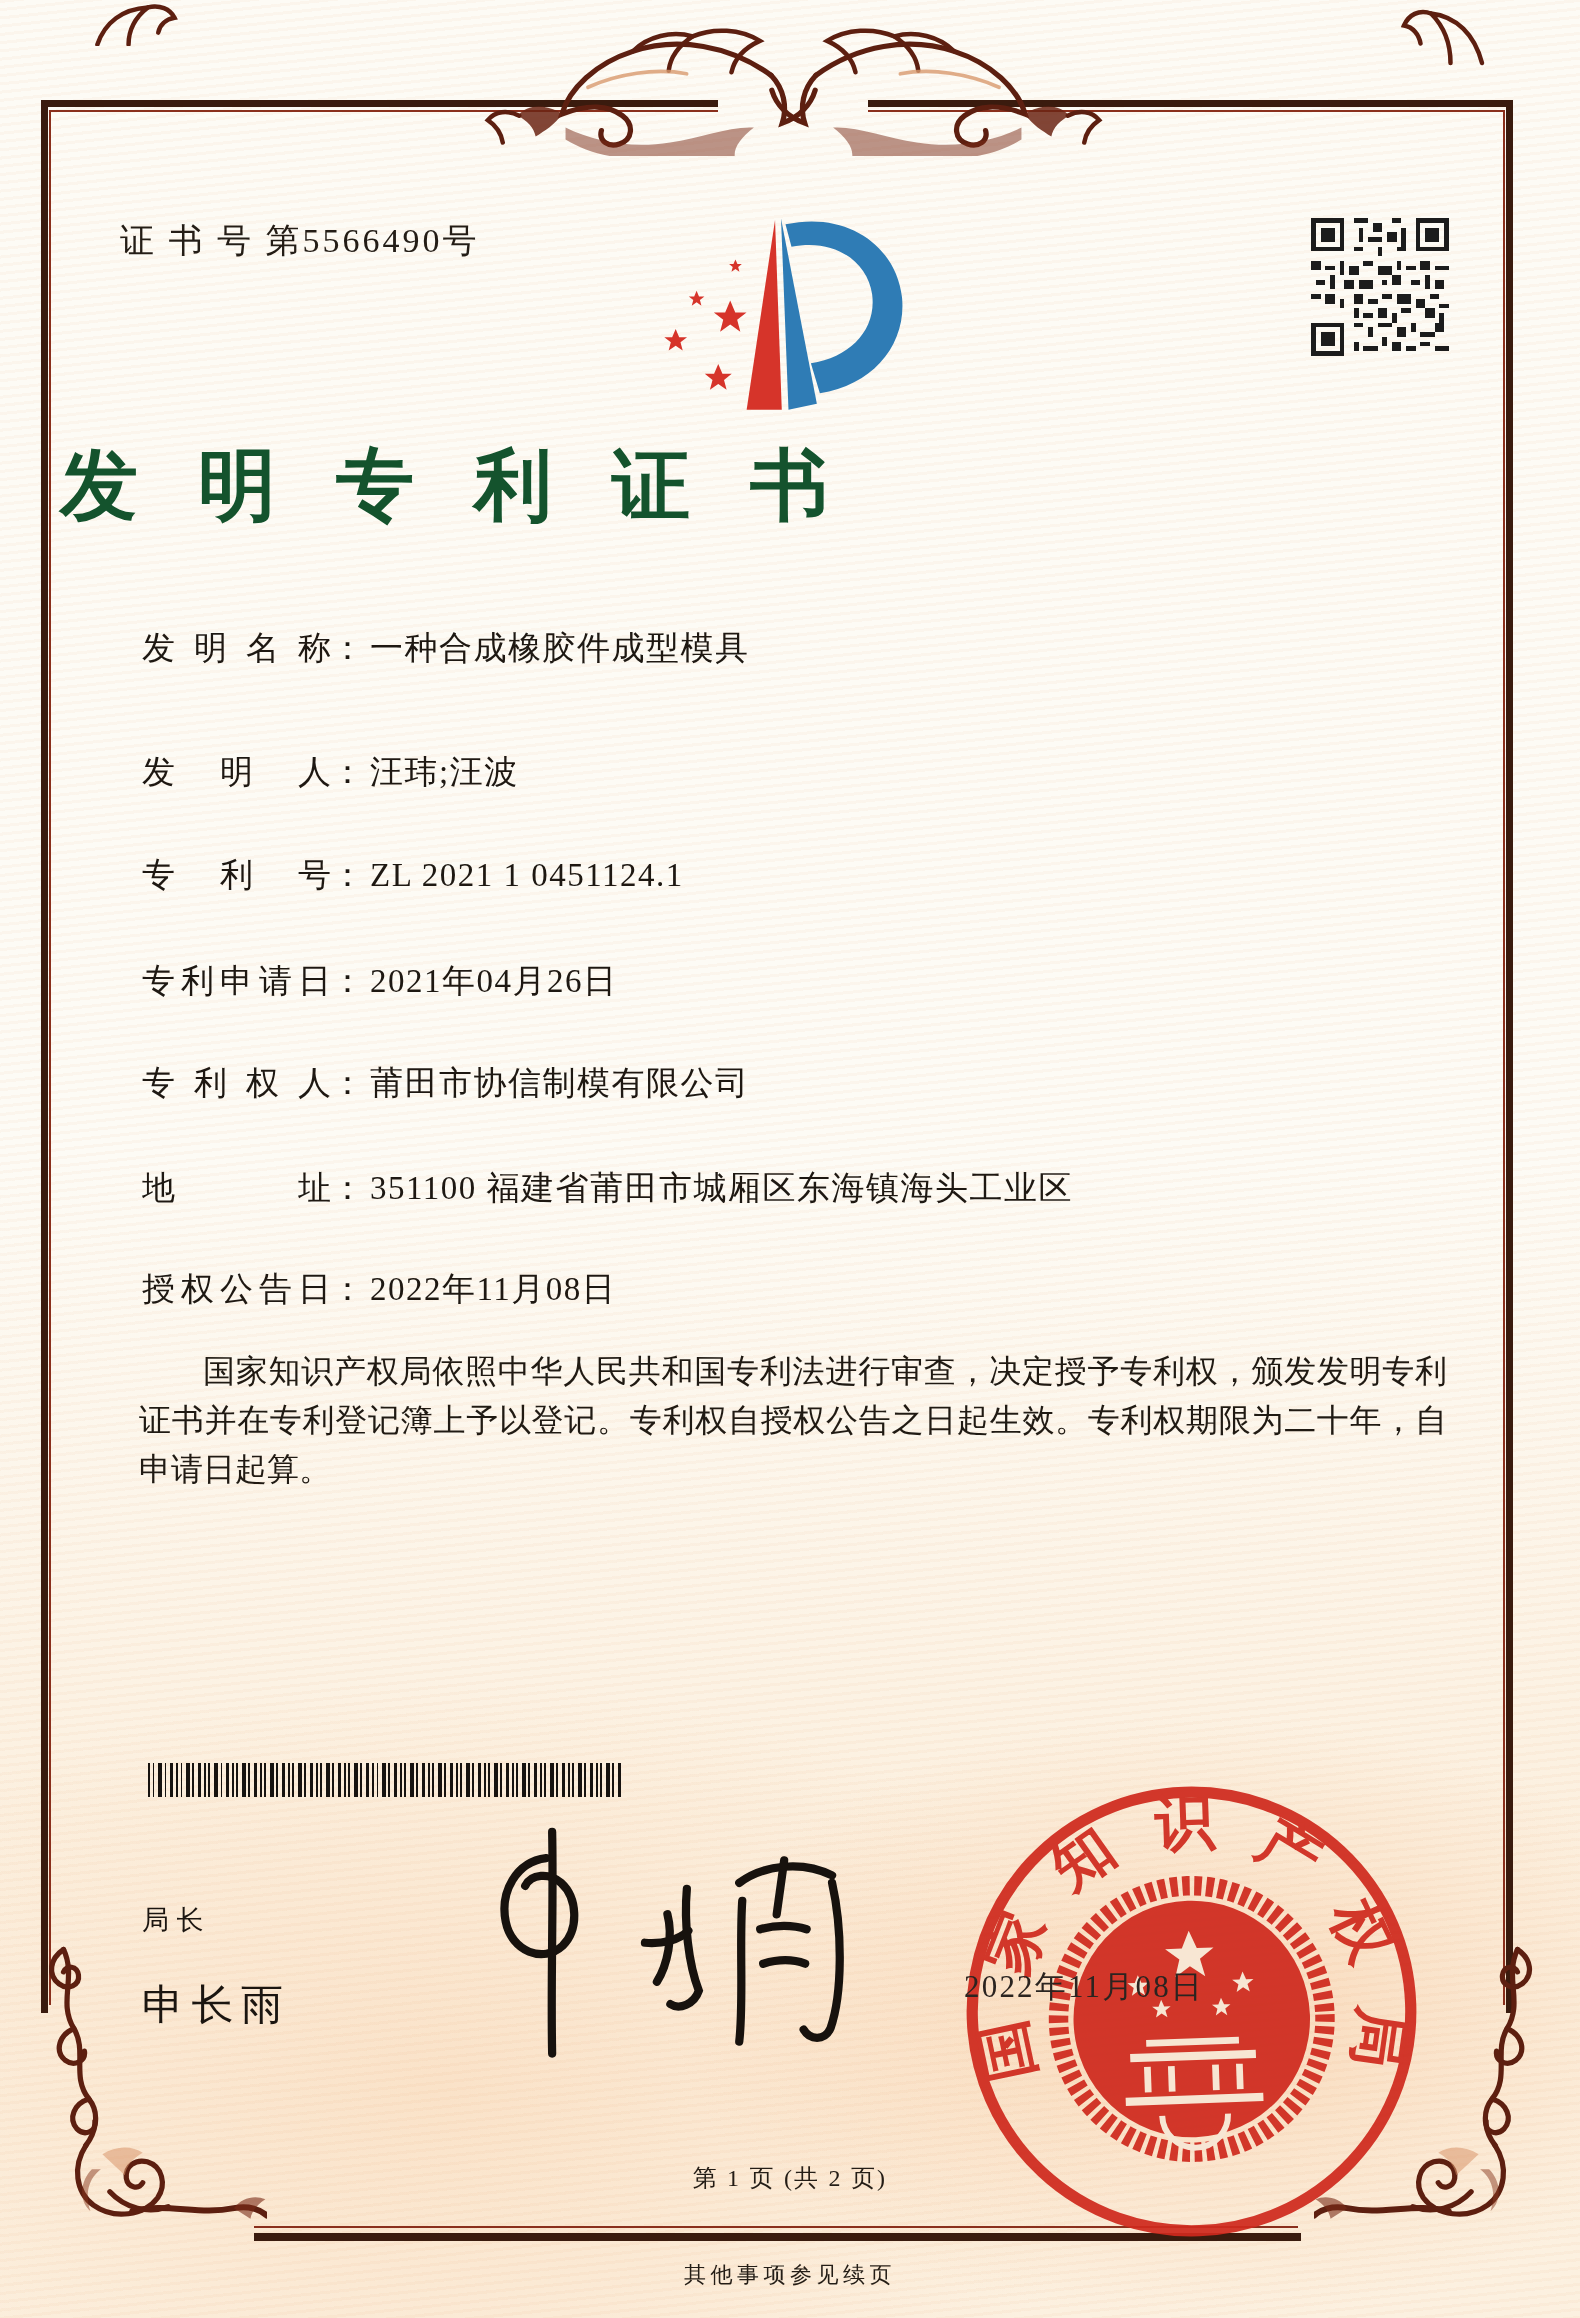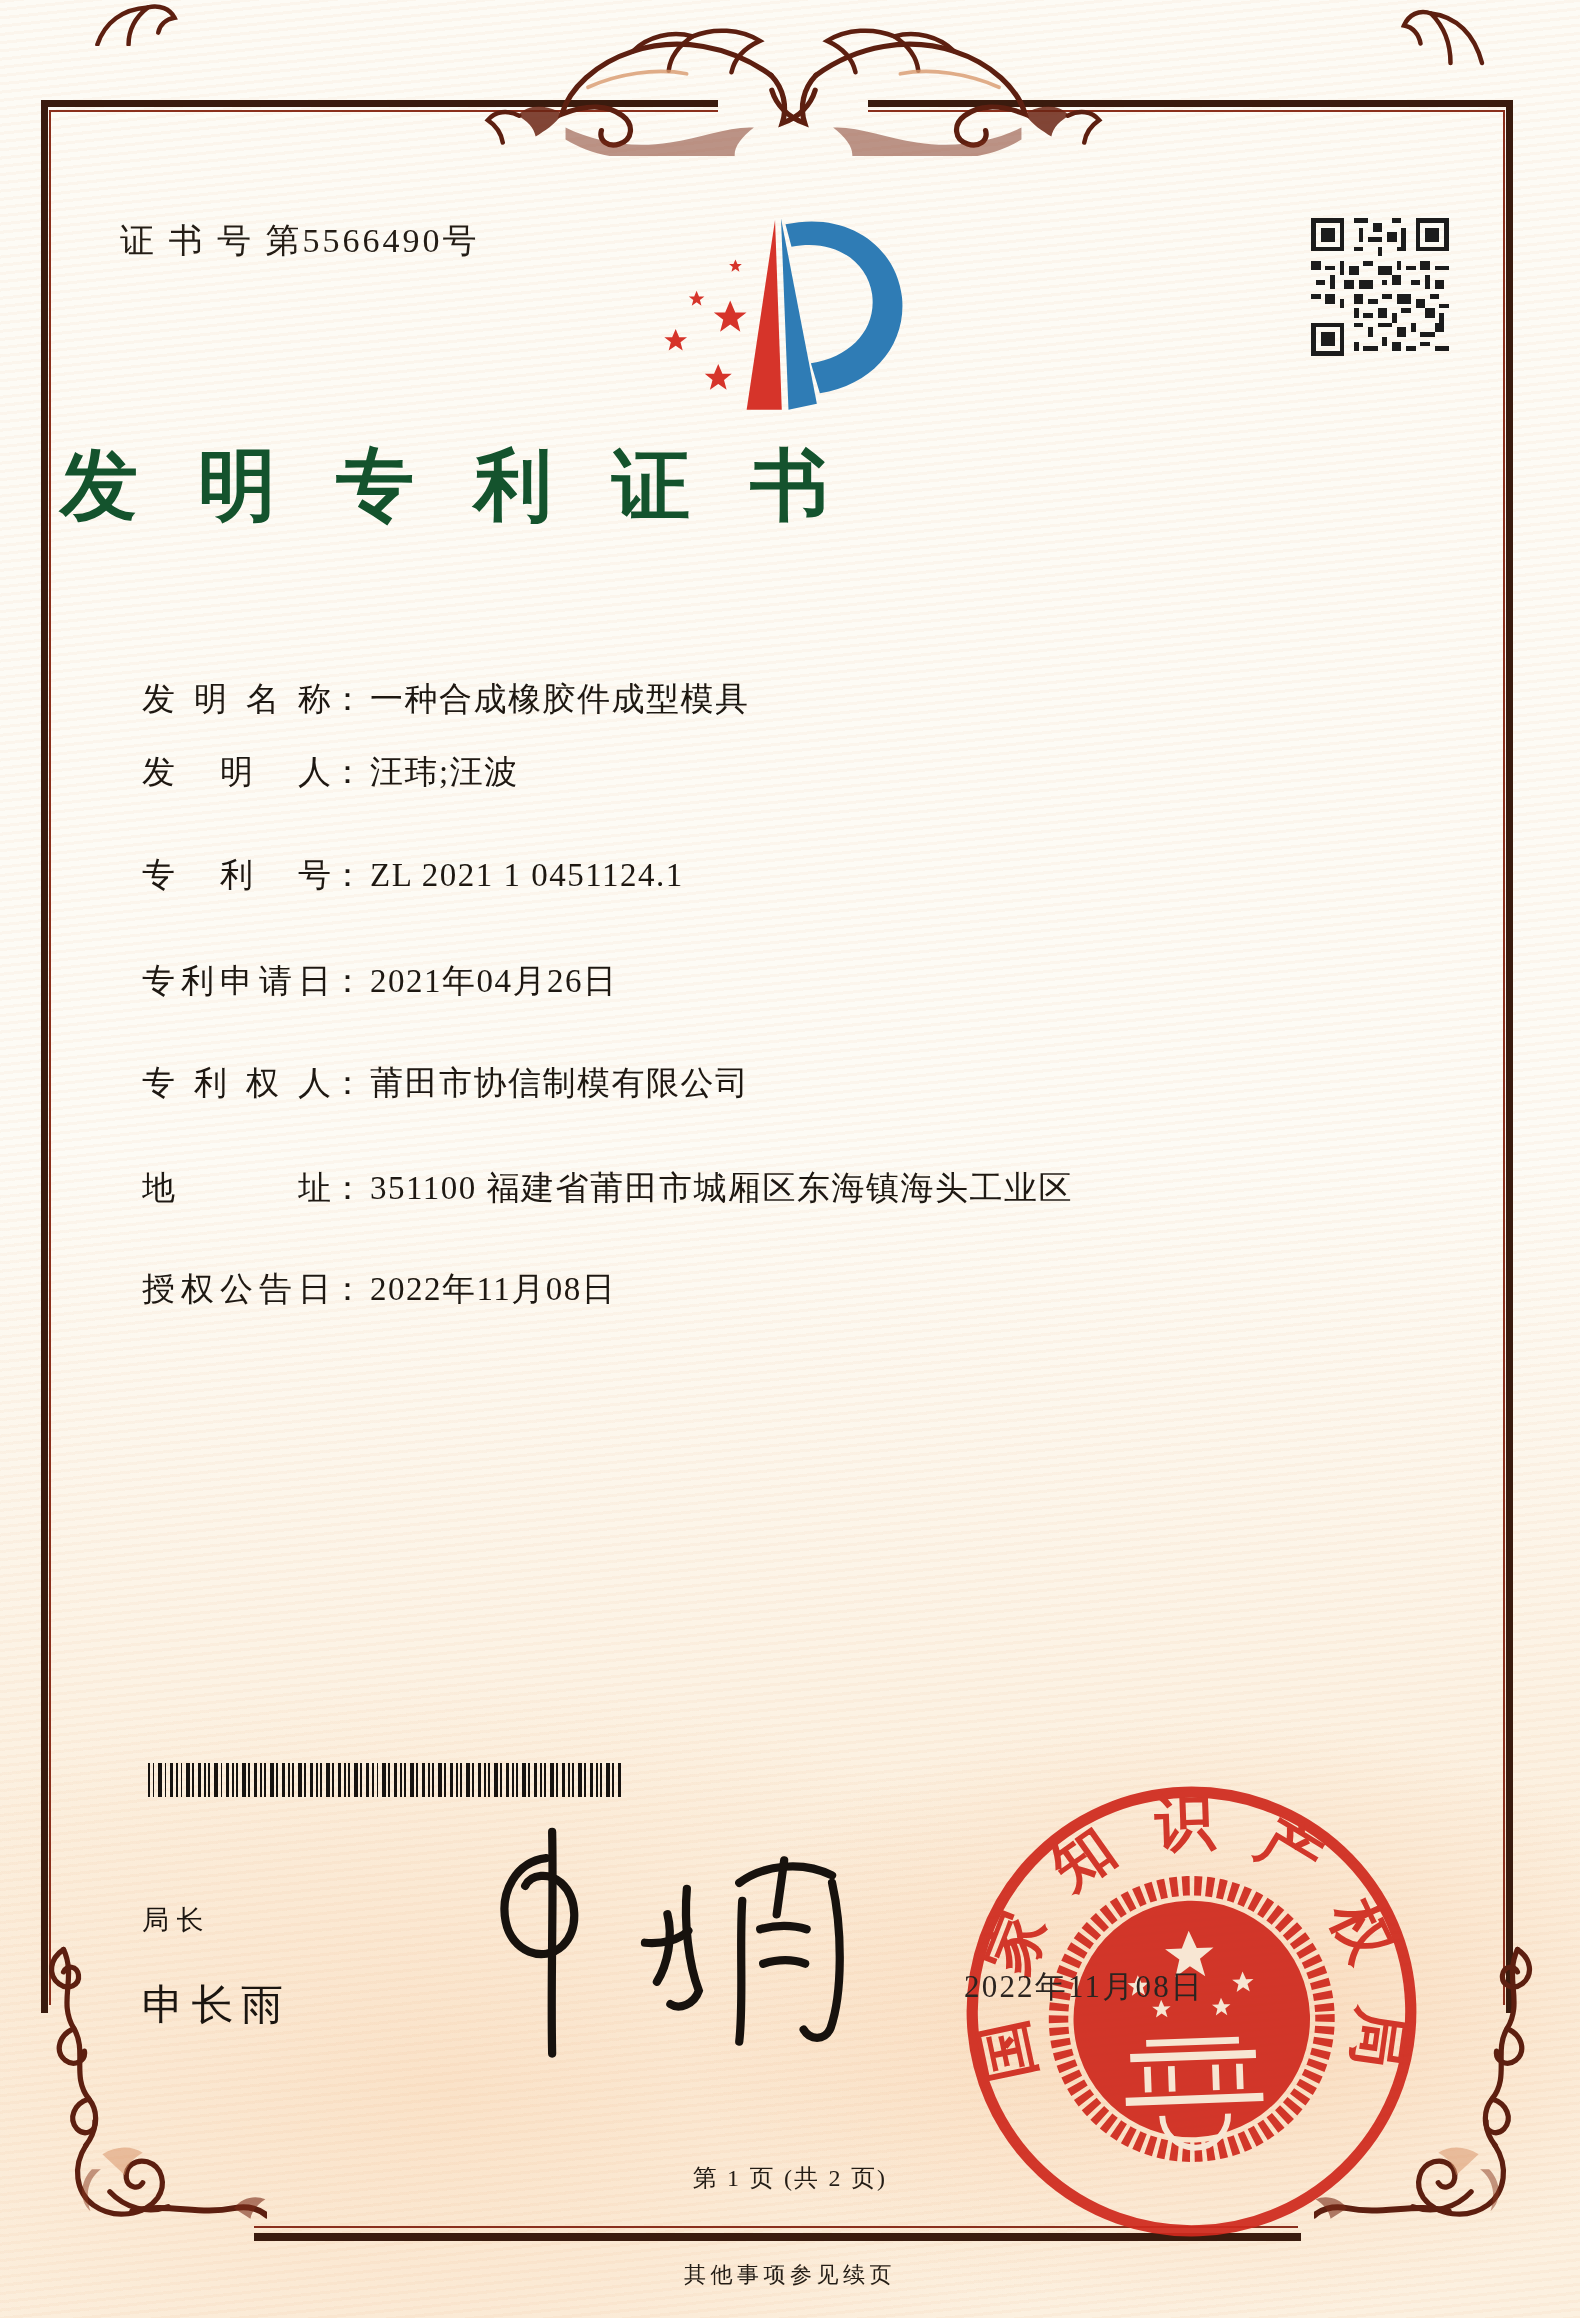--- a/index.html
+++ b/index.html
@@ -213,21 +213,21 @@
     <rect x="15" y="25" width="1" height="2"></rect>
       <rect x="17" y="26" width="2" height="2"></rect>
     <rect x="20" y="27" width="2" height="1"></rect>
       <rect x="23" y="26" width="2" height="1"></rect>
     <rect x="26" y="27" width="3" height="1"></rect>
   </g>
 </svg>
 
 <div class="abs content title">发明专利证书</div>
 
-<div class="abs content field-row" style="top:677px;font-family:Liberation Mono, monospace;">
+<div class="abs content field-row" style="top:626px;font-family:Liberation Mono, monospace;">
   <span class="flabel">发明名称</span><span class="fcolon">：</span><span class="fvalue">一种合成橡胶件成型模具</span>
 </div>
 <div class="abs content field-row" style="top:750px;">
   <span class="flabel">发明人</span><span class="fcolon">：</span><span class="fvalue">汪玮;汪波</span>
 </div>
 <div class="abs content field-row" style="top:853px;">
   <span class="flabel">专利号</span><span class="fcolon">：</span><span class="fvalue">ZL 2021 1 0451124.1</span>
 </div>
 <div class="abs content field-row" style="top:959px;">
   <span class="flabel">专利申请日</span><span class="fcolon">：</span><span class="fvalue">2021年04月26日</span>
@@ -236,20 +236,21 @@
   <span class="flabel">专利权人</span><span class="fcolon">：</span><span class="fvalue">莆田市协信制模有限公司</span>
 </div>
 <div class="abs content field-row" style="top:1166px;">
   <span class="flabel">地址</span><span class="fcolon">：</span><span class="fvalue">351100 福建省莆田市城厢区东海镇海头工业区</span>
 </div>
 <div class="abs content field-row" style="top:1267px;">
   <span class="flabel">授权公告日</span><span class="fcolon">：</span><span class="fvalue">2022年11月08日</span>
 </div>
 
 <div class="abs content paras">
+  <p>国家知识产权局依照中华人民共和国专利法进行审查，决定授予专利权，颁发发明专利证书并在专利登记簿上予以登记。专利权自授权公告之日起生效。专利权期限为二十年，自申请日起算。</p>
 </div>
 
 <div class="abs content barcode"></div>
 
 <div class="abs content sig-title">局长</div>
 <div class="abs content sig-name">申长雨</div>
 
 <svg class="abs content" style="left:374px;top:1817px;" width="494" height="247" viewBox="0 0 660 330">
   <g fill="none" stroke="#17120e" stroke-width="11" stroke-linecap="round">
     <path d="M230,55 C190,60 168,100 176,140 C184,180 226,196 252,172 C274,150 272,108 250,88 C234,74 210,76 202,92"></path>

